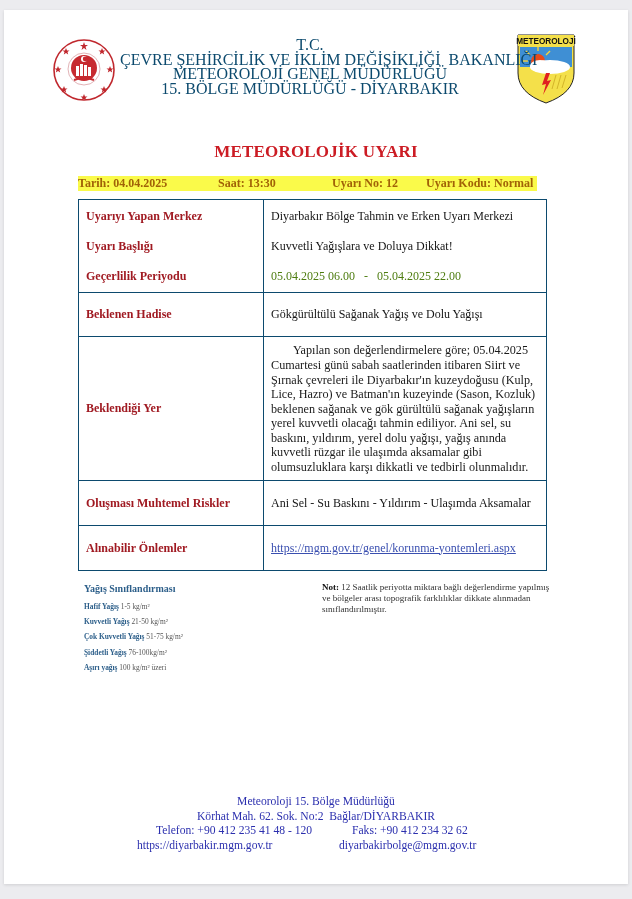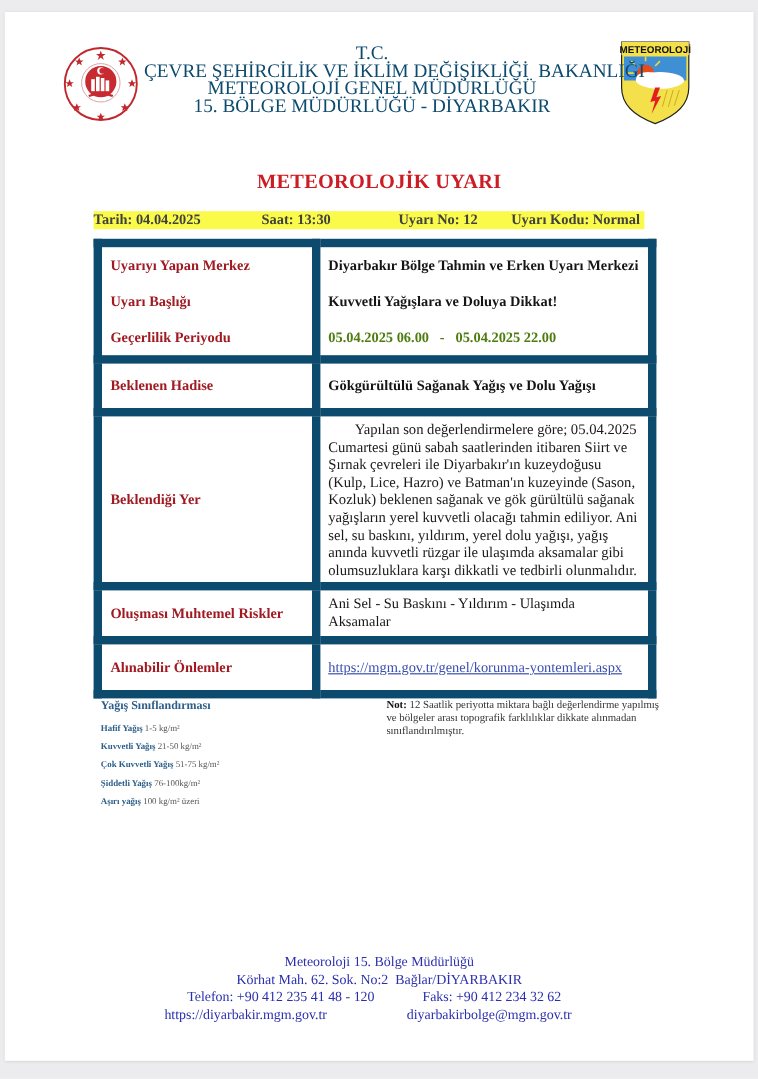--- a/index.html
+++ b/index.html
@@ -13,29 +13,29 @@
     background:#ffffff; box-shadow:0 1px 3px rgba(0,0,0,0.12);
   }
   
   .logo-left { position:absolute; left:52px; top:38px; width:64px; height:64px; }
   .logo-right { position:absolute; left:516px; top:33px; width:60px; height:72px; }
   .hdr { position:absolute; left:120px; top:38px; width:380px; text-align:center;
          color:#0c4a6e; font-weight:normal; font-size:16px; line-height:14.5px; }
   .title { position:absolute; left:0; width:632px; top:142px; text-align:center;
            color:#cc1c24; font-weight:bold; font-size:17px; letter-spacing:0.2px; }
   .infobar { position:absolute; left:78px; top:176px; width:459px; height:15px;
-             background:#fafa4a; font-weight:bold; font-size:12px; color:#404040; }
+             background:#fafa4a; font-weight:bold; font-size:12px; color:#a16207; }
   .infobar span { position:absolute; top:0px; line-height:15px; white-space:nowrap; }
   
   table.main { position:absolute; left:78px; top:199px; width:469px; border-collapse:collapse; }
-  table.main td { border:7px solid #0c4a6e; vertical-align:middle; font-size:12px; }
+  table.main td { border:1px solid #0c4a6e; vertical-align:middle; font-size:12px; }
   td.lbl { width:177px; padding:0 0 0 7px; color:#a01a22; font-weight:bold; }
   td.val { padding:0 8px 0 7px; color:#151515; }
   .stack div { height:30px; line-height:30px; white-space:nowrap; }
-  .bold { font-weight:bold; }
+  .bold { font-weight:normal; }
   .red { color:#4d7c0f; }
   .para { font-size:12.2px; line-height:14.6px; color:#1a1a1a; text-indent:22px; }
   .link { color:#3a4fb0; text-decoration:underline; }
   
   .cls { position:absolute; left:84px; top:583px; width:200px; color:#2d5f8a; }
   .cls .ttl { font-weight:bold; font-size:10px; margin-bottom:8px; }
   .cls .row { font-size:7.4px; height:15.2px; color:#555; white-space:nowrap; }
   .cls .row b { color:#2d5f8a; }
   .note { position:absolute; left:322px; top:582px; width:232px; font-size:9px; line-height:11px; color:#333; }
   .note b { color:#111; }

